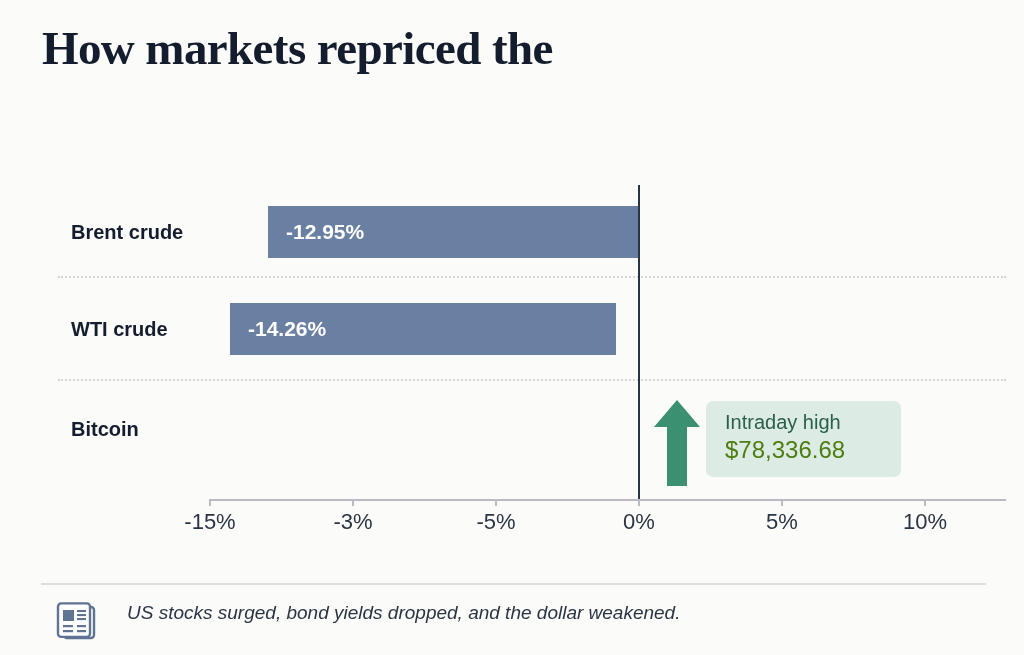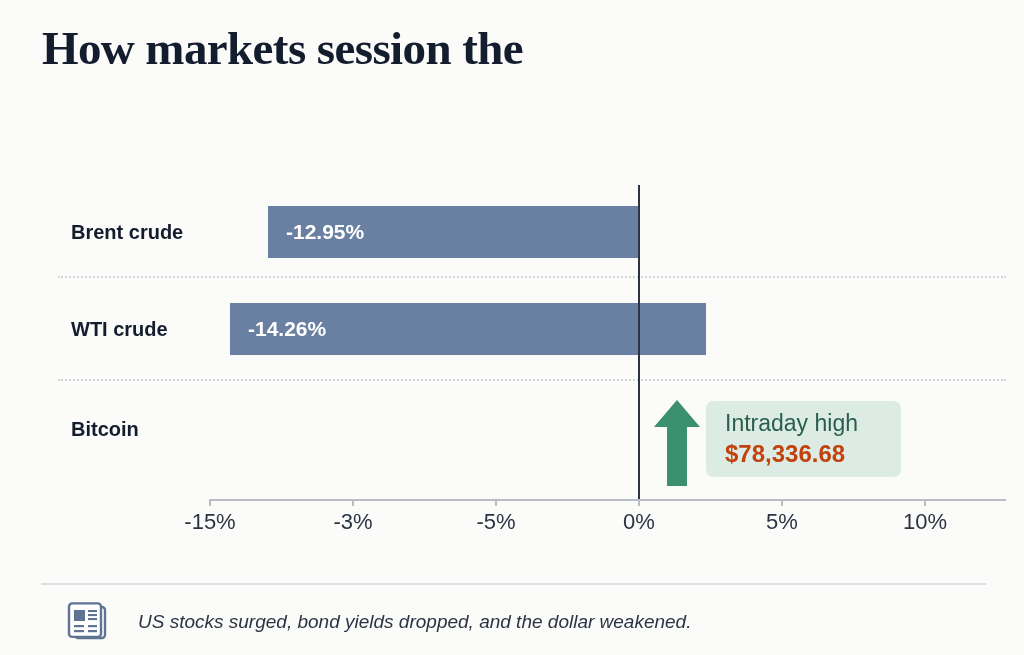--- a/index.html
+++ b/index.html
@@ -97,29 +97,29 @@
     left: 690px;
     top: 401px;
     width: 195px;
     height: 76px;
     background: #dcece4;
     border-radius: 7px;
     box-sizing: border-box;
     padding: 9px 0 0 19px;
   }
   .callout-label {
-    font-size: 23px;
+    font-size: 20px;
     color: #2a5f4d;
     line-height: 1.2;
     white-space: nowrap;
   }
   .callout-value {
     font-size: 24px;
-    font-weight: bold;
-    color: #c2410c;
+    font-weight: normal;
+    color: #4d7c0f;
     line-height: 1.25;
     margin-top: 1px;
     white-space: nowrap;
   }
 
   
   .axis-line {
     position: absolute;
     left: 193px;
     top: 499px;
@@ -147,58 +147,58 @@
   .footer-rule {
     position: absolute;
     left: 41px;
     top: 583px;
     width: 945px;
     height: 2px;
     background: #dcdee1;
   }
   .footer {
     position: absolute;
-    left: 66px;
+    left: 55px;
     top: 602px;
     display: flex;
-    align-items: center;
+    align-items: flex-start;
   }
   .news-icon {
     width: 46px;
     height: 40px;
     flex: none;
   }
   .footer-text {
     margin-left: 26px;
     font-size: 19px;
     font-style: italic;
     color: #2b3443;
     white-space: nowrap;
   }
 </style>
 </head>
 <body>
 
 <div class="title">
-  <span class="title-line">How markets session the</span>
+  <span class="title-line">How markets repriced the</span>
 </div>
 
 <div class="chart">
 
   <div class="row-label" style="top:232px;">Brent crude</div>
   <div class="row-label" style="top:329px;">WTI crude</div>
   <div class="row-label" style="top:429px;">Bitcoin</div>
 
   <div class="divider" style="top:276px;"></div>
   <div class="divider" style="top:379px;"></div>
 
   <div class="bar" style="left:252px; top:206px; width:370px;align-items:center;">
     <span class="bar-value">-12.95%</span>
   </div>
-  <div class="bar" style="left:214px; top:303px; width:476px;">
+  <div class="bar" style="left:214px; top:303px; width:386px;">
     <span class="bar-value">-14.26%</span>
   </div>
 
   <div class="zero-line"></div>
 
   <svg class="up-arrow" viewBox="0 0 46 86">
     <polygon points="23,0 46,27 33,27 33,86 13,86 13,27 0,27" fill="#3a9071"></polygon>
   </svg>
 
   <div class="callout">

